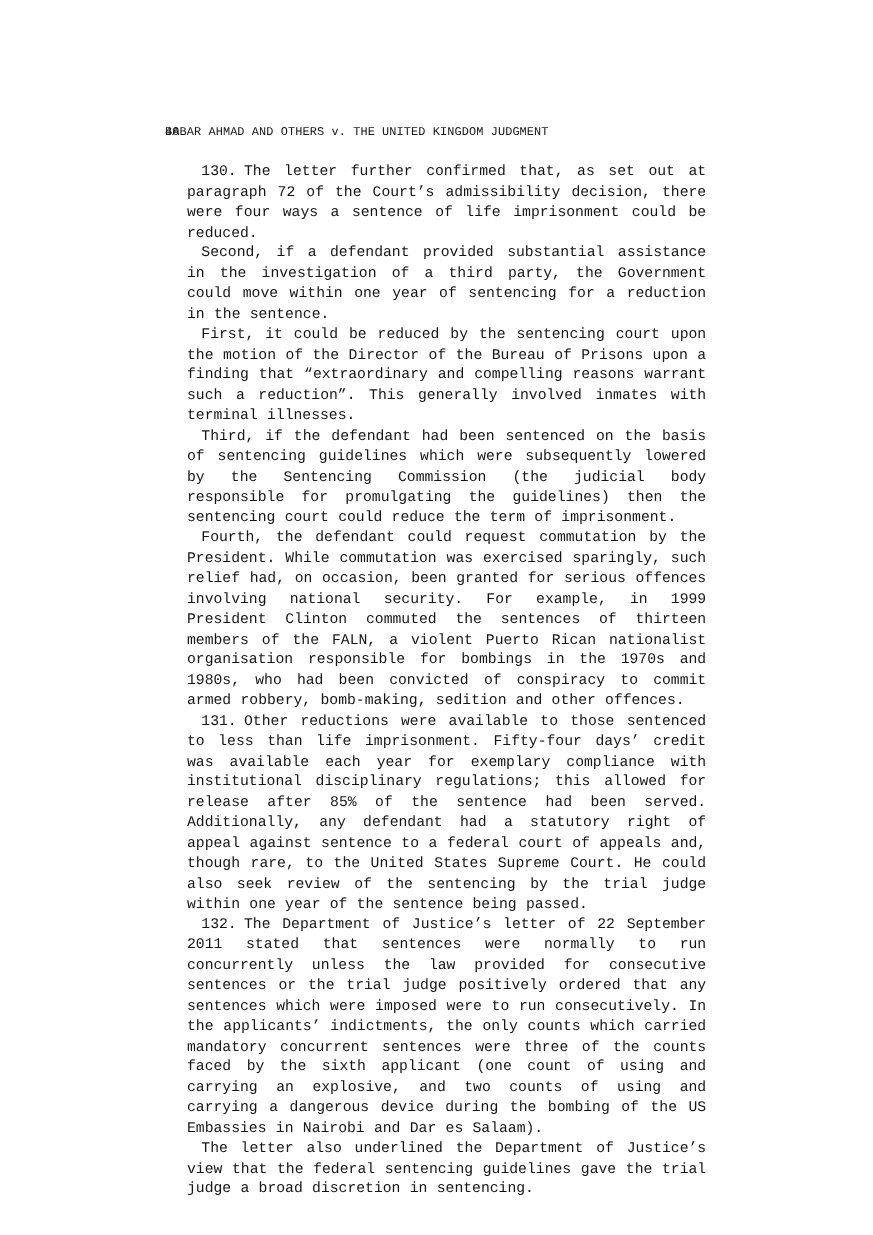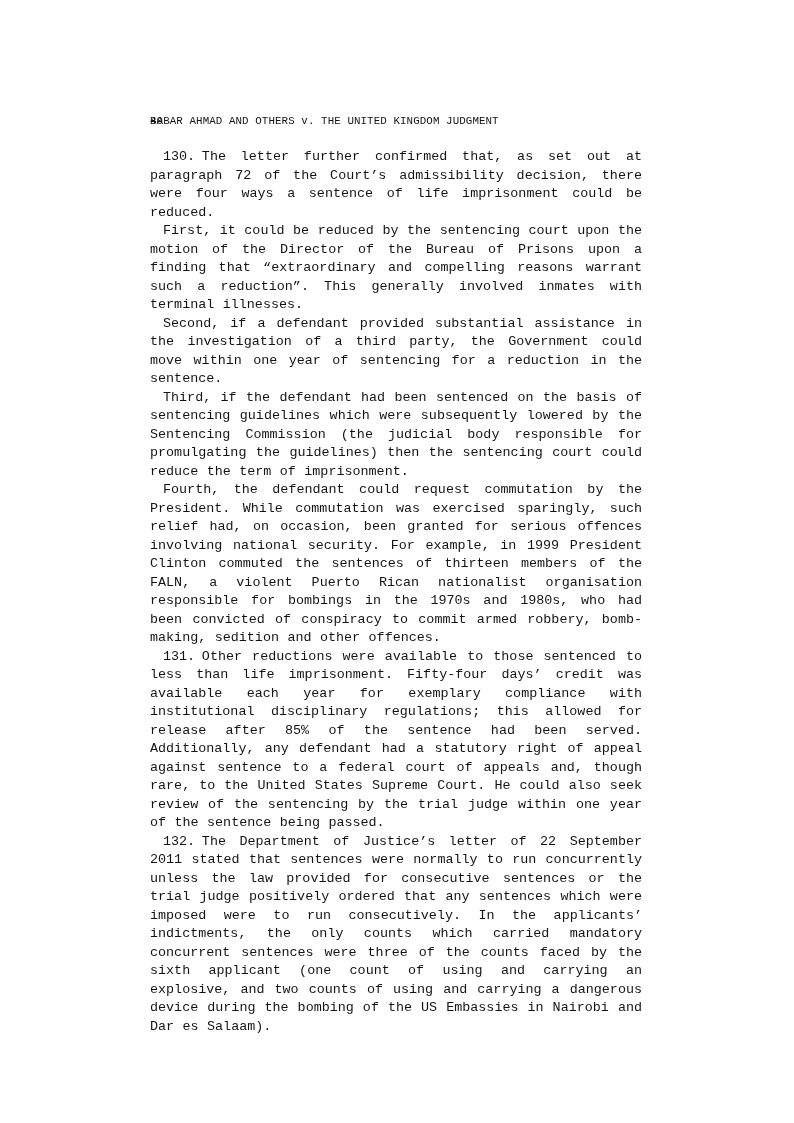--- a/index.html
+++ b/index.html
@@ -37,37 +37,39 @@
   .header-title {
     display: block;
     letter-spacing: 0.1px;
   }
   .doc-body p {
     font-size: 13.4px;
     line-height: 18.5px;
     text-align: justify;
     text-indent: 13px;
     word-spacing: 0.4px;
+    margin-left: 20px;
   }
 </style>
 </head>
 <body>
 
 <div class="page">
   <div class="content">
 
     <div class="page-header">
       <span class="page-number">40</span>
       <span class="header-title">BABAR AHMAD AND OTHERS v. THE UNITED KINGDOM JUDGMENT</span>
     </div>
 
     <div class="doc-body">
       <p>130. The letter further confirmed that, as set out at paragraph 72 of the Court’s admissibility decision, there were four ways a sentence of life imprisonment could be reduced.</p>
+      <p>Second, if a defendant provided substantial assistance in the investigation of a third party, the Government could move within one year of sentencing for a reduction in the sentence.</p>
       <p>First, it could be reduced by the sentencing court upon the motion of the Director of the Bureau of Prisons upon a finding that “extraordinary and compelling reasons warrant such a reduction”. This generally involved inmates with terminal illnesses.</p>
-      <p>Second, if a defendant provided substantial assistance in the investigation of a third party, the Government could move within one year of sentencing for a reduction in the sentence.</p>
       <p>Third, if the defendant had been sentenced on the basis of sentencing guidelines which were subsequently lowered by the Sentencing Commission (the judicial body responsible for promulgating the guidelines) then the sentencing court could reduce the term of imprisonment.</p>
       <p>Fourth, the defendant could request commutation by the President. While commutation was exercised sparingly, such relief had, on occasion, been granted for serious offences involving national security. For example, in 1999 President Clinton commuted the sentences of thirteen members of the FALN, a violent Puerto Rican nationalist organisation responsible for bombings in the 1970s and 1980s, who had been convicted of conspiracy to commit armed robbery, bomb-making, sedition and other offences.</p>
       <p>131. Other reductions were available to those sentenced to less than life imprisonment. Fifty-four days’ credit was available each year for exemplary compliance with institutional disciplinary regulations; this allowed for release after 85% of the sentence had been served. Additionally, any defendant had a statutory right of appeal against sentence to a federal court of appeals and, though rare, to the United States Supreme Court. He could also seek review of the sentencing by the trial judge within one year of the sentence being passed.</p>
       <p>132. The Department of Justice’s letter of 22 September 2011 stated that sentences were normally to run concurrently unless the law provided for consecutive sentences or the trial judge positively ordered that any sentences which were imposed were to run consecutively. In the applicants’ indictments, the only counts which carried mandatory concurrent sentences were three of the counts faced by the sixth applicant (one count of using and carrying an explosive, and two counts of using and carrying a dangerous device during the bombing of the US Embassies in Nairobi and Dar es Salaam).</p>
+      <p>The letter also underlined the Department of Justice’s view that the federal sentencing guidelines gave the trial judge a broad discretion in sentencing.</p>
     </div>
 
   </div>
 </div>
 
 </body></html>

